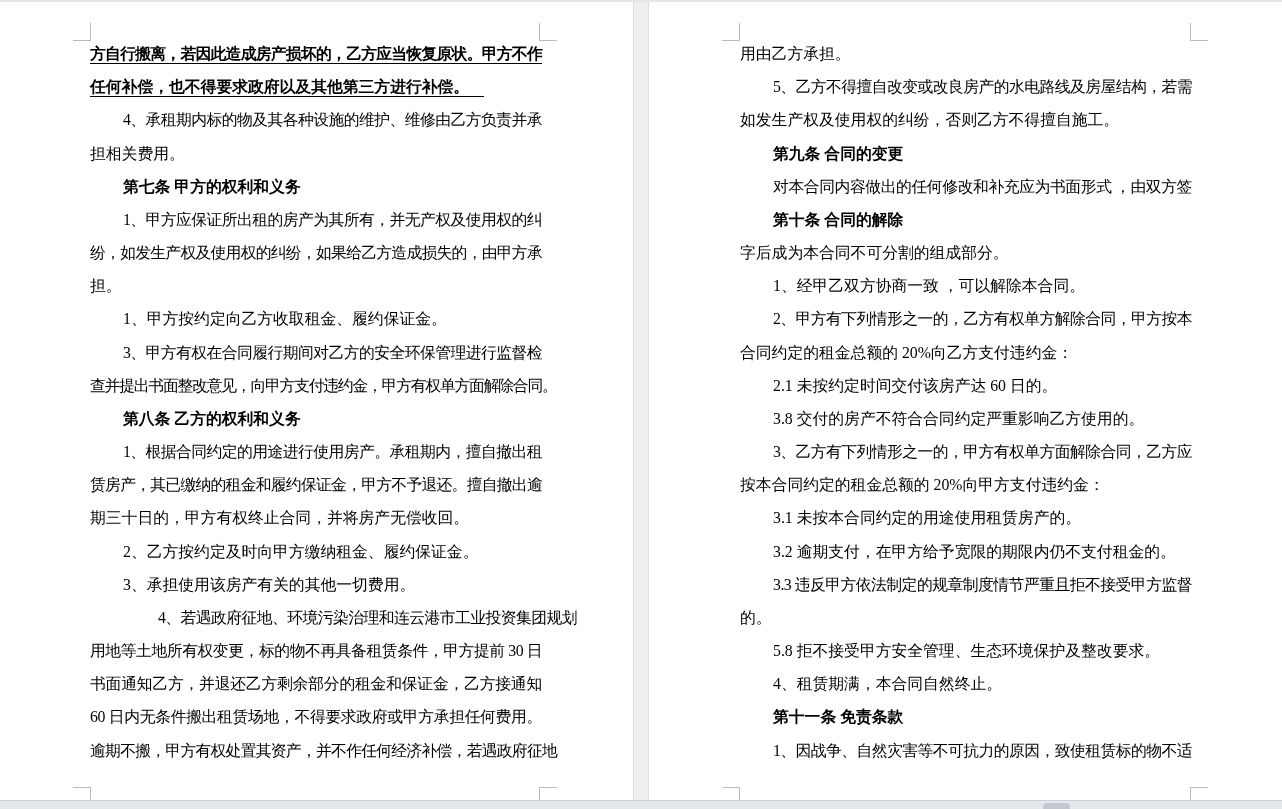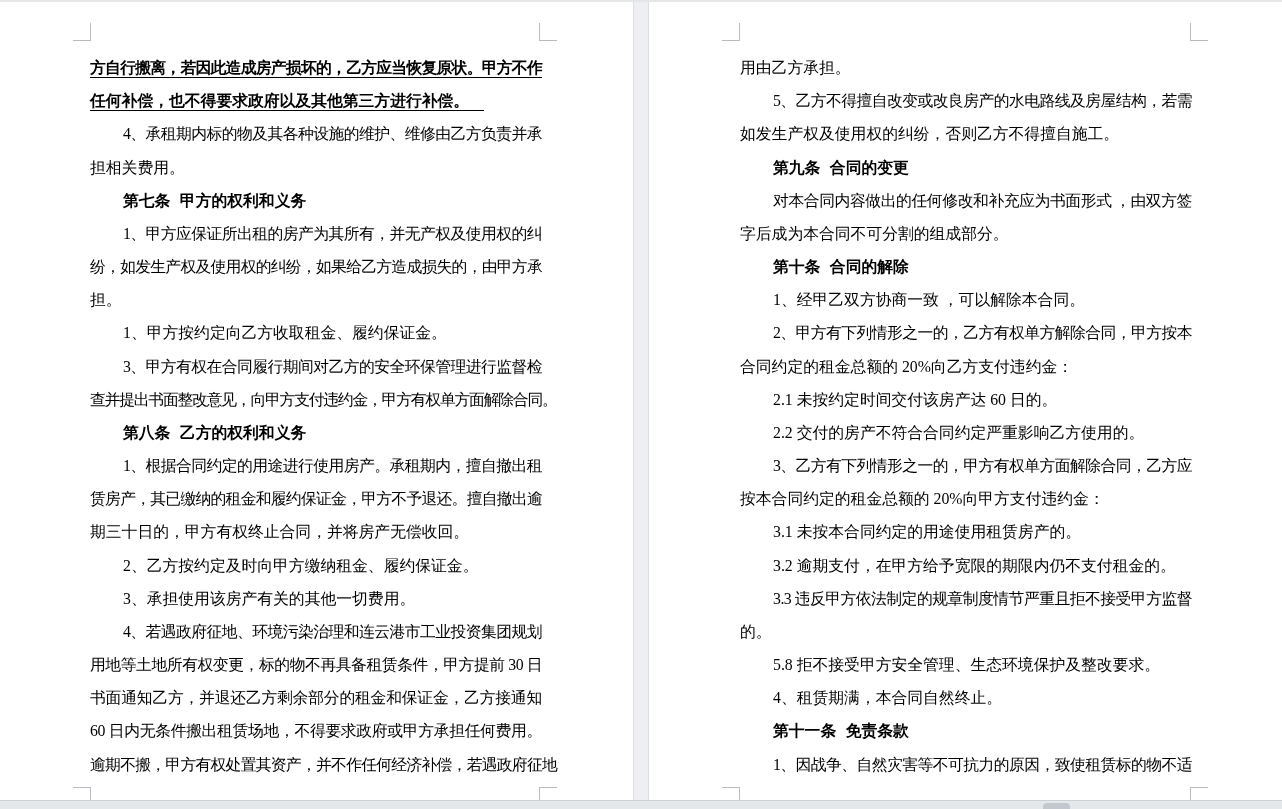--- a/index.html
+++ b/index.html
@@ -19,26 +19,26 @@
     background:#e4e8eb;border-top:1px solid #ccd1d5;box-sizing:border-box;}
   .scroll-thumb{position:absolute;left:1043px;top:2px;width:27px;height:7px;
     background:#c2c8ce;border-radius:4px 4px 0 0;}
   
   .crop{position:absolute;width:18px;height:18px;box-sizing:border-box;}
   .crop.tl{border-right:1px solid #b8bcc0;border-bottom:1px solid #b8bcc0;}
   .crop.tr{border-left:1px solid #b8bcc0;border-bottom:1px solid #b8bcc0;}
   .crop.bl{border-top:1px solid #b8bcc0;border-right:1px solid #b8bcc0;}
   .crop.br{border-top:1px solid #b8bcc0;border-left:1px solid #b8bcc0;}
   
-  .text-area{position:absolute;top:51px;width:452px;color:#000;}
+  .text-area{position:absolute;top:37px;width:452px;color:#000;}
   .text-area.ta-left{left:90px;}
   .text-area.ta-right{left:740px;}
   .line{height:33.18px;line-height:33.18px;font-size:15.8px;white-space:nowrap;overflow:visible;}
   .line.indent{padding-left:33px;}
-  .line.heading span{font-weight:700;font-family:Liberation Mono, monospace;}
+  .line.heading span{font-weight:700;font-family:Liberation Serif, serif;}
   .line.bold-underline span{font-weight:700;border-bottom:1px solid #000;padding-bottom:1px;}
   .line.tail span{padding-right:15px;}
 </style>
 </head>
 <body>
 
 <div class="canvas">
   <div class="top-strip"></div>
 
   <div class="page page-left"></div>
@@ -68,39 +68,39 @@
       <div class="line body"><span>担。</span></div>
       <div class="line body indent"><span>1、甲方按约定向乙方收取租金、履约保证金。</span></div>
       <div class="line body indent justify"><span style="letter-spacing: -0.550781px;">3、甲方有权在合同履行期间对乙方的安全环保管理进行监督检</span></div>
       <div class="line body justify"><span style="letter-spacing: -1.21623px;">查并提出书面整改意见，向甲方支付违约金，甲方有权单方面解除合同。</span></div>
       <div class="line heading indent"><span>第八条 乙方的权利和义务</span></div>
       <div class="line body indent justify"><span style="letter-spacing: -0.550781px;">1、根据合同约定的用途进行使用房产。承租期内，擅自撤出租</span></div>
       <div class="line body justify"><span style="letter-spacing: -0.730208px;">赁房产，其已缴纳的租金和履约保证金，甲方不予退还。擅自撤出逾</span></div>
       <div class="line body"><span>期三十日的，甲方有权终止合同，并将房产无偿收回。</span></div>
       <div class="line body indent"><span>2、乙方按约定及时向甲方缴纳租金、履约保证金。</span></div>
       <div class="line body indent"><span>3、承担使用该房产有关的其他一切费用。</span></div>
-      <div class="line body indent justify"><span style="letter-spacing: -0.550781px;">4、若遇政府征地、环境污染治理和连云港市工业投资集团规划</span></div>
+      <div class="line body indent justify"><span style="letter-spacing: -0.550781px; margin-left: 35px;">4、若遇政府征地、环境污染治理和连云港市工业投资集团规划</span></div>
       <div class="line body justify"><span style="letter-spacing: -0.437988px;">用地等土地所有权变更，标的物不再具备租赁条件，甲方提前 30 日</span></div>
       <div class="line body justify"><span style="letter-spacing: -0.210668px;">书面通知乙方，并退还乙方剩余部分的租金和保证金，乙方接通知</span></div>
       <div class="line body justify"><span style="letter-spacing: -0.324597px;">60 日内无条件搬出租赁场地，不得要求政府或甲方承担任何费用。</span></div>
       <div class="line body justify"><span style="letter-spacing: -0.730208px;">逾期不搬，甲方有权处置其资产，并不作任何经济补偿，若遇政府征地</span></div>
     </div>
   <div class="text-area ta-right">
       <div class="line body"><span>用由乙方承担。</span></div>
       <div class="line body indent justify"><span style="letter-spacing: -0.550781px;">5、乙方不得擅自改变或改良房产的水电路线及房屋结构，若需</span></div>
       <div class="line body"><span>如发生产权及使用权的纠纷，否则乙方不得擅自施工。</span></div>
       <div class="line heading indent"><span>第九条 合同的变更</span></div>
       <div class="line body indent justify"><span style="letter-spacing: -0.409598px;">对本合同内容做出的任何修改和补充应为书面形式 ，由双方签</span></div>
+      <div class="line heading indent"><span>第十条 合同的解除</span></div>
       <div class="line body"><span>字后成为本合同不可分割的组成部分。</span></div>
-      <div class="line heading indent"><span>第十条 合同的解除</span></div>
       <div class="line body indent"><span>1、经甲乙双方协商一致 ，可以解除本合同。</span></div>
       <div class="line body indent justify"><span style="letter-spacing: -0.550781px;">2、甲方有下列情形之一的，乙方有权单方解除合同，甲方按本</span></div>
       <div class="line body"><span>合同约定的租金总额的 20%向乙方支付违约金：</span></div>
       <div class="line body indent"><span>2.1 未按约定时间交付该房产达 60 日的。</span></div>
-      <div class="line body indent"><span>2.2 交付的房产不符合合同约定严重影响乙方使用的。</span></div>
+      <div class="line body indent"><span>3.8 交付的房产不符合合同约定严重影响乙方使用的。</span></div>
       <div class="line body indent justify"><span style="letter-spacing: -0.550781px;">3、乙方有下列情形之一的，甲方有权单方面解除合同，乙方应</span></div>
       <div class="line body"><span>按本合同约定的租金总额的 20%向甲方支付违约金：</span></div>
       <div class="line body indent"><span>3.1 未按本合同约定的用途使用租赁房产的。</span></div>
       <div class="line body indent"><span>3.2 逾期支付，在甲方给予宽限的期限内仍不支付租金的。</span></div>
       <div class="line body indent justify"><span style="letter-spacing: -0.514062px; margin-top: 32px;">3.3 违反甲方依法制定的规章制度情节严重且拒不接受甲方监督</span></div>
       <div class="line body"><span>的。</span></div>
       <div class="line body indent"><span>5.8 拒不接受甲方安全管理、生态环境保护及整改要求。</span></div>
       <div class="line body indent"><span>4、租赁期满，本合同自然终止。</span></div>
       <div class="line heading indent"><span>第十一条 免责条款</span></div>
       <div class="line body indent justify"><span style="letter-spacing: -0.550781px;">1、因战争、自然灾害等不可抗力的原因，致使租赁标的物不适</span></div>

